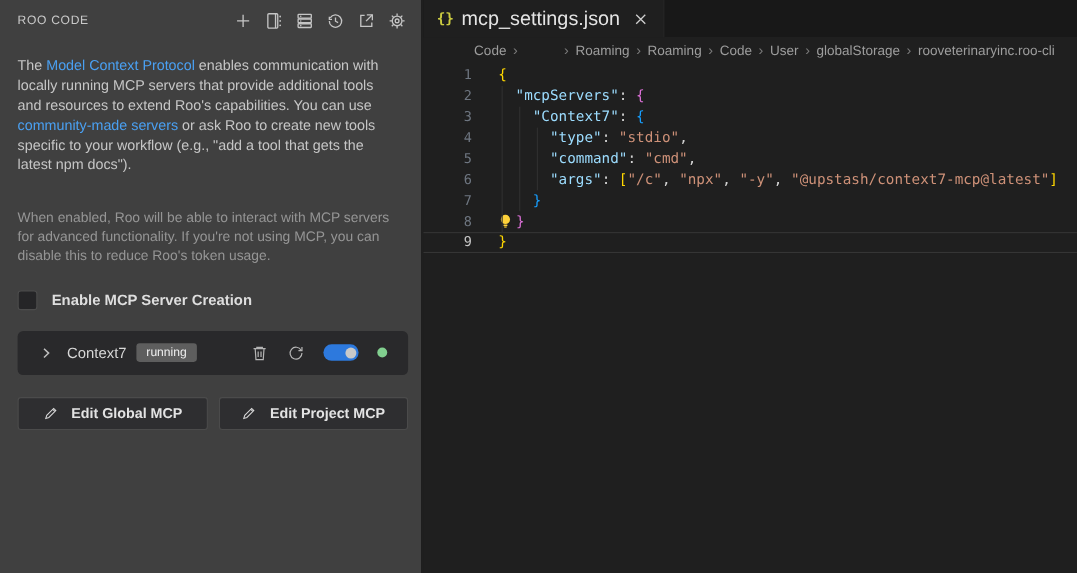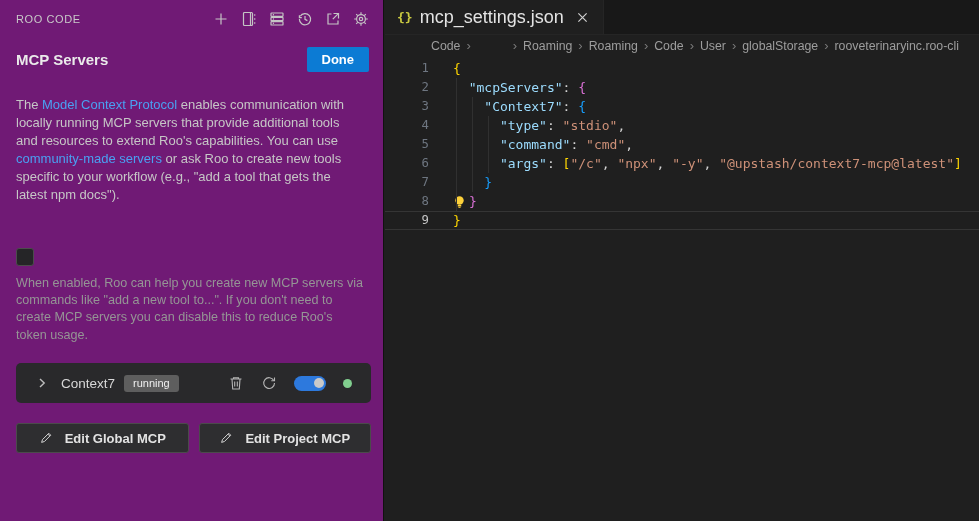--- a/index.html
+++ b/index.html
@@ -2,21 +2,21 @@
 <html><head>
 <meta charset="utf-8">
 <style>
   * { margin:0; padding:0; box-sizing:border-box; }
   html,body { width:979px; height:521px; overflow:hidden; background:#1f1f1f;
     font-family:"Liberation Sans", sans-serif; }
   .app { position:relative; width:979px; height:521px; }
 
   
   .panel { position:absolute; left:0; top:0; width:384px; height:521px;
-    background:#701a75; color:#cccccc; border-right:1px solid #111; }
+    background:#404040; color:#cccccc; border-right:1px solid #111; }
   .panel-header { display:flex; align-items:center; justify-content:space-between;
     padding:10px 14px 0 16px; }
   .panel-brand { font-size:11px; letter-spacing:.6px; color:#c9c9c9; }
   .hicons { display:flex; align-items:center; gap:11px; }
   .hicon { width:17px; height:17px; display:inline-flex; align-items:center;
     justify-content:center; color:#c5c5c5; cursor:pointer; }
   .hicon svg { width:16px; height:16px; stroke:#c5c5c5; fill:none;
     stroke-width:1.2; }
   .title-row { display:flex; align-items:center; justify-content:space-between;
     padding:20px 14px 0 16px; }
@@ -148,37 +148,34 @@
         <span class="hicon">
           <svg viewBox="0 0 16 16">
               <circle cx="8" cy="8" r="4.4"></circle>
               <circle cx="8" cy="8" r="1.7"></circle>
               <path d="M8 1.2v2.1M8 12.7v2.1M1.2 8h2.1M12.7 8h2.1M3.2 3.2l1.5 1.5M11.3 11.3l1.5 1.5M12.8 3.2l-1.5 1.5M4.7 11.3l-1.5 1.5"></path>
             </svg>
           </span>
       </span>
     </div>
 
-    <div class="title-row">
-      <span class="page-title">MCP Servers</span>
-      <button class="done-btn" style="background: rgb(12, 123, 212);">Done</button>
-    </div>
 
     <div class="intro">
       <span>The </span><a>Model Context Protocol</a><span> enables communication with locally running MCP servers that provide additional tools and resources to extend Roo's capabilities. You can use </span><a>community-made servers</a><span> or ask Roo to create new tools specific to your workflow (e.g., "add a tool that gets the latest npm docs").</span>
     </div>
 
     <div class="chk-section">
+      <div class="chk-desc">When enabled, Roo will be able to interact with MCP servers for advanced functionality. If you're not using MCP, you can disable this to reduce Roo's token usage.</div>
     </div>
 
     <div class="chk-section">
       <div class="chk-row">
         <span class="chk-box unchecked"></span>
+        <span class="chk-label">Enable MCP Server Creation</span>
       </div>
-      <div class="chk-desc">When enabled, Roo can help you create new MCP servers via commands like "add a new tool to...". If you don't need to create MCP servers you can disable this to reduce Roo's token usage.</div>
     </div>
 
     <div class="server-row">
       <span class="chev">
         <svg viewBox="0 0 14 14">
             <path d="M5 3l4.2 4L5 11"></path>
           </svg>
         </span>
       <span class="server-name">Context7</span>
       <span class="scope-badge">running</span>

